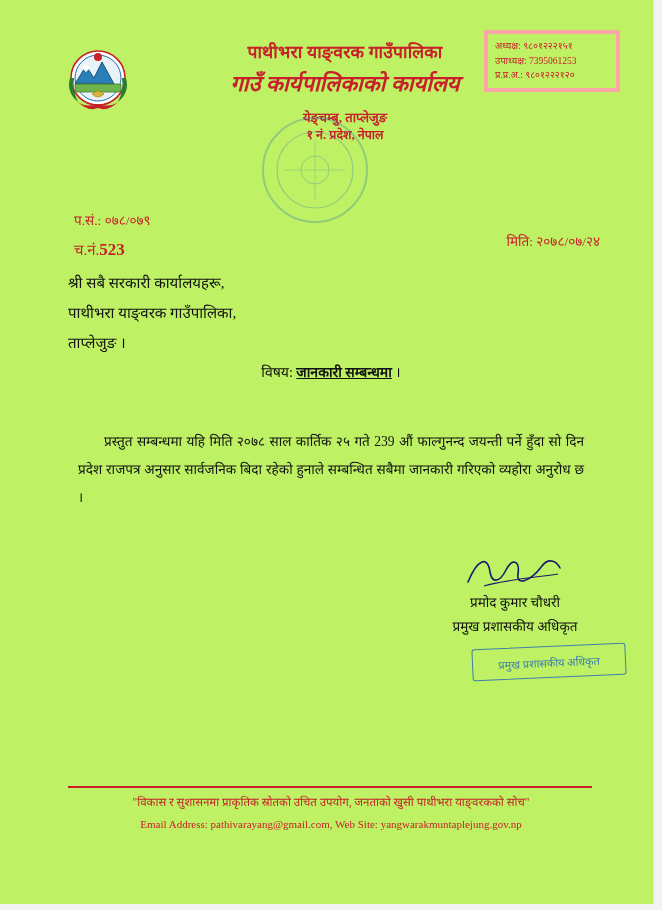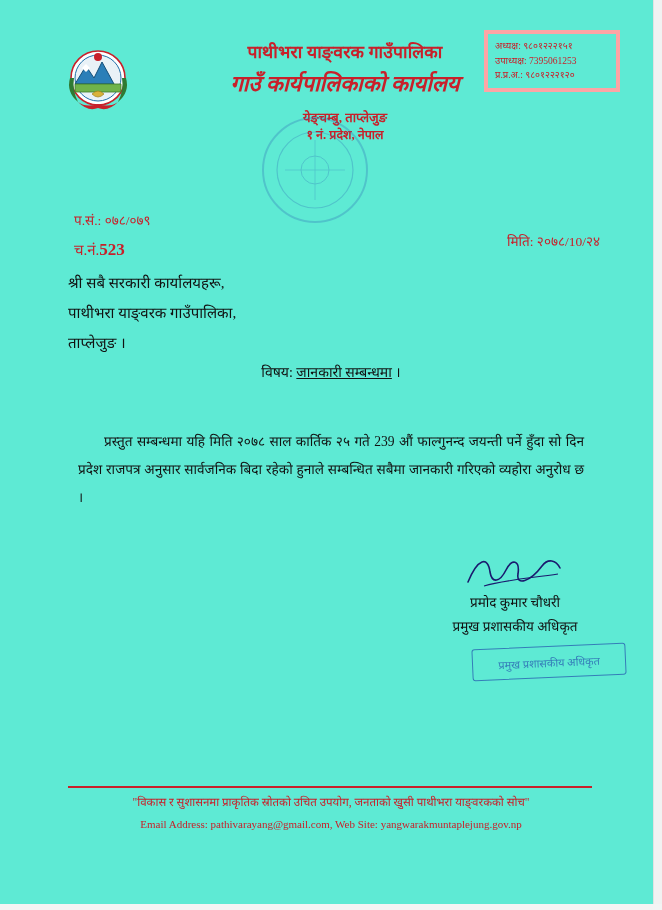--- a/index.html
+++ b/index.html
@@ -13,21 +13,21 @@
     font-family: "Liberation Sans", sans-serif;
     color: #111;
     position: relative;
     overflow: hidden;
   }
   .page {
     position: absolute;
     left: 0; top: 0;
     width: 662px;
     height: 910px;
-    background: #5eead4;
+    background: #bef264;
     box-sizing: border-box;
   }
   
   .scan-edge-right {
     position: absolute;
     right: 0; top: 0;
     width: 8px; height: 910px;
     background: #f2f2f2;
     border-left: 1px solid #e2e2e2;
   }
@@ -148,21 +148,21 @@
   
   .subject {
     position: absolute;
     left: 0; top: 362px;
     width: 662px;
     text-align: center;
     font-family: "Liberation Serif", serif;
     font-size: 14px;
   }
   .subject .label { }
-  .subject .value { text-decoration: underline; font-weight: normal; }
+  .subject .value { text-decoration: underline; font-weight: bold; }
 
   
   .body-text {
     position: absolute;
     left: 78px; top: 428px;
     width: 506px;
     font-family: "Liberation Serif", serif;
     font-size: 13.6px;
     line-height: 2.05;
     text-align: justify;
@@ -280,21 +280,21 @@
     </svg>
   </div>
 
   <div class="ref">
     <div>प.सं.: ०७८/०७९</div>
     <div class="chalani">
       <span>च.नं.</span><span class="num">523</span>
     </div>
   </div>
 
-  <div class="date">मिति: २०७८/10/२४</div>
+  <div class="date">मिति: २०७८/०७/२४</div>
 
   <div class="addressee">
     <div>श्री सबै सरकारी कार्यालयहरू,</div>
     <div>पाथीभरा याङ्वरक गाउँपालिका,</div>
     <div>ताप्लेजुङ ।</div>
   </div>
 
   <div class="subject">
     <span class="label">विषय:</span>
     <span class="value">जानकारी सम्बन्धमा</span>

